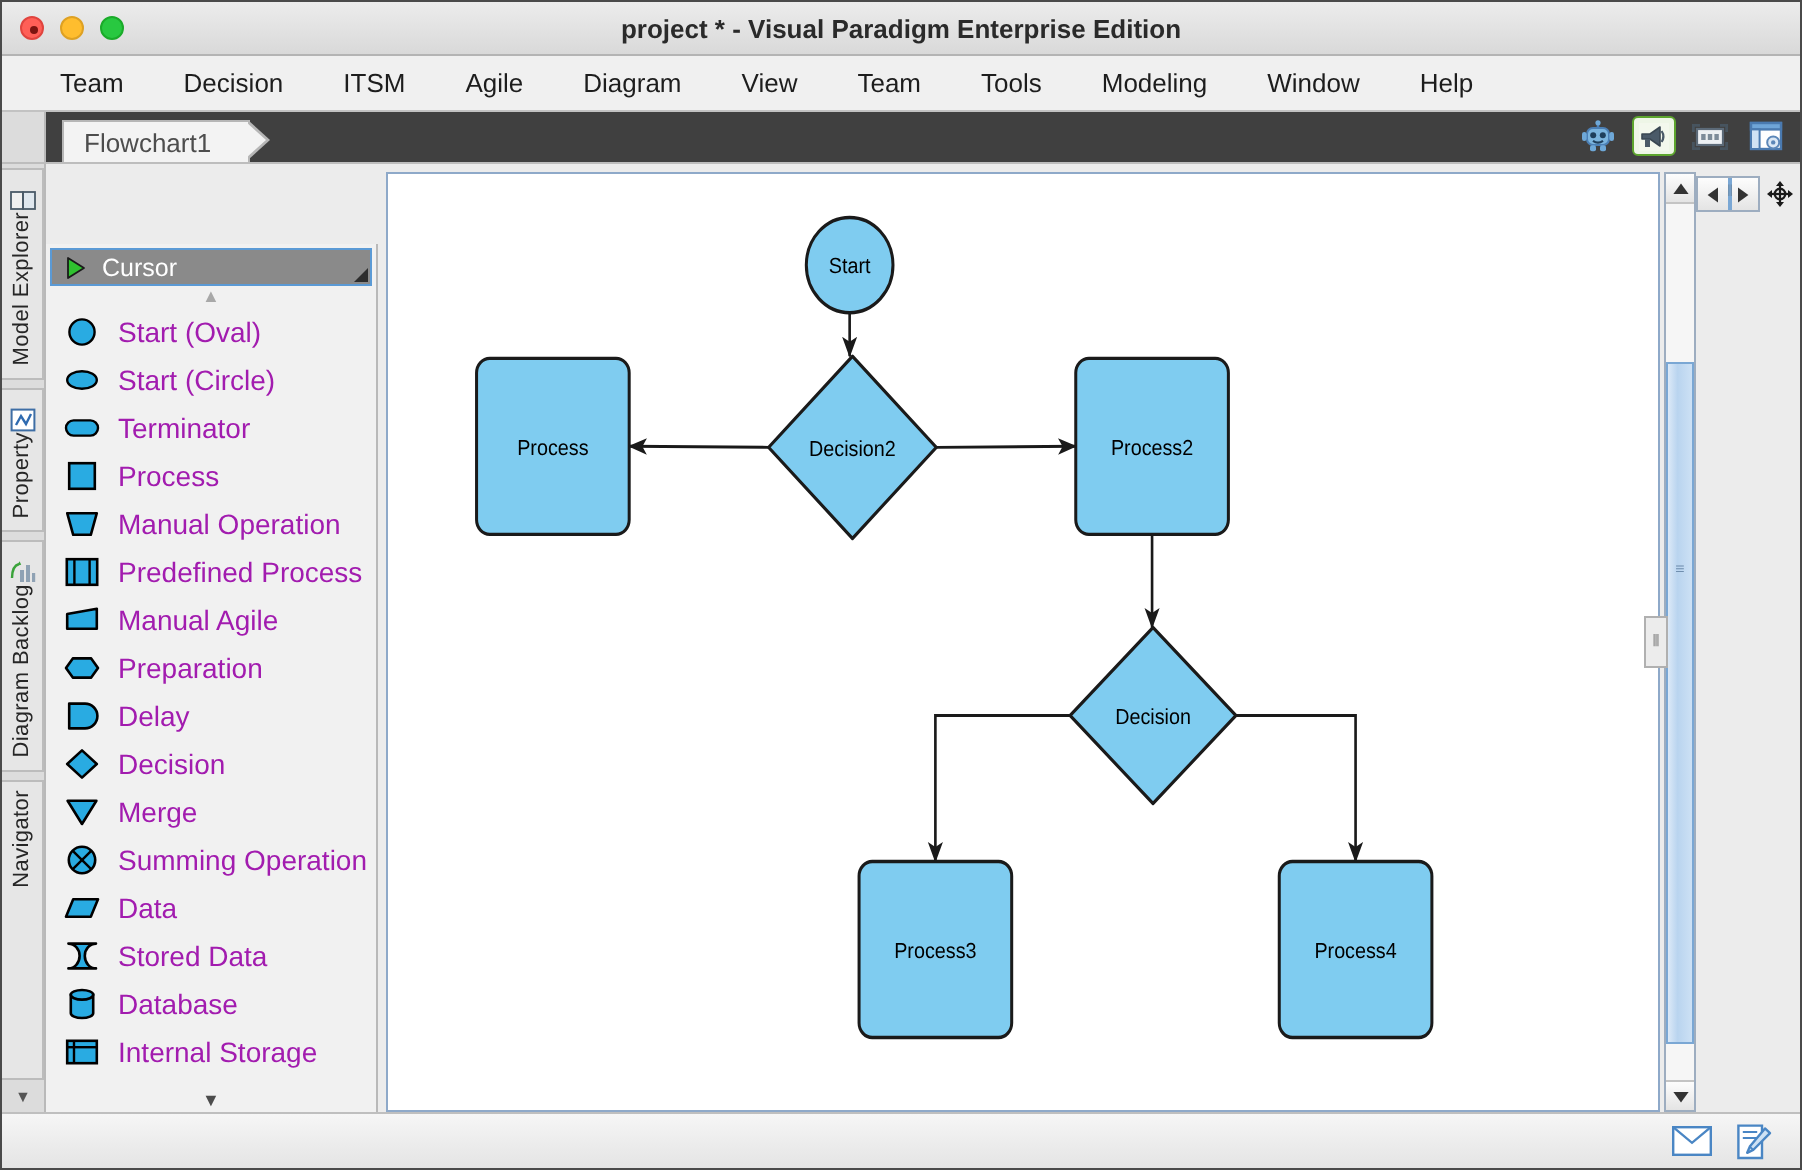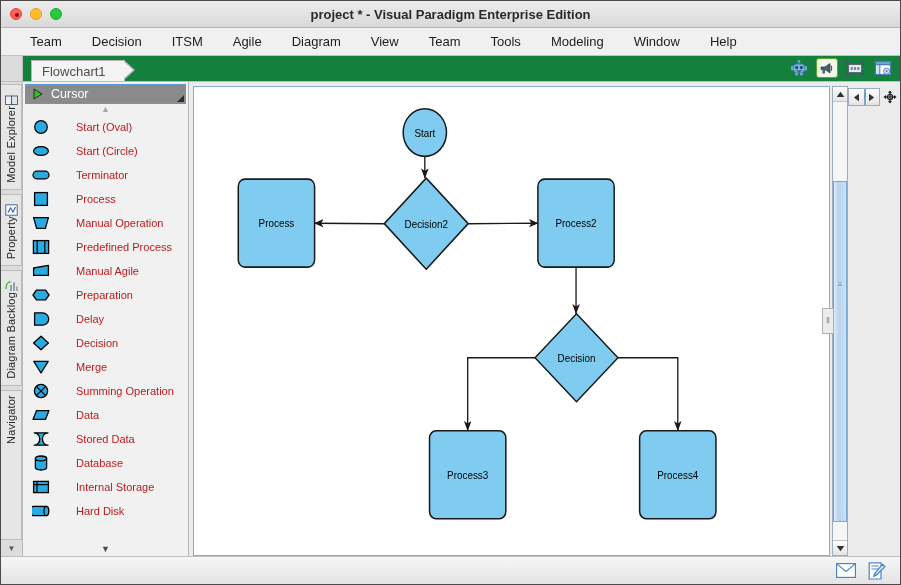--- a/index.html
+++ b/index.html
@@ -48,21 +48,21 @@
   }
   .menu-item {
     font-size:13px; color:#1d1d1d;
     padding:3px 15px;
     cursor:default; white-space:nowrap;
   }
 
   
   .tabrow {
     height:26px; flex:0 0 26px;
-    background:#15803d;
+    background:#404040;
     border-bottom:1px solid #bdbdbd;
     display:flex; align-items:flex-end;
     position:relative;
   }
   .tabrow-left { width:22px; flex:0 0 22px; height:100%; background:#dcdcdc; border-right:1px solid #b9b9b9;}
   .doc-tab {
     position:relative;
     height:21px;
     margin-left:8px;
     padding:0 18px 0 10px;
@@ -120,20 +120,21 @@
   .vtab .vicon { margin-top:5px; }
   .rail-arrow { text-align:center; font-size:8px; color:#555; margin-top:auto; padding-bottom:3px;}
 
   .palette {
     width:166px; flex:0 0 166px;
     background:#f1f1f1;
     border-right:1px solid #b9b9b9;
     display:flex; flex-direction:column;
     position:relative;
     overflow:hidden;
+    margin-top:40px;
   }
   .pal-cursor {
     height:20px; margin:2px 2px 0 2px;
     background:#8a8a8a;
     border:1px solid #5b9ad5;
     display:flex; align-items:center;
     padding-left:6px; gap:7px;
     color:#fff; font-size:12.5px;
     position:relative;
   }
@@ -141,23 +142,23 @@
     content:""; position:absolute; right:1px; bottom:1px;
     width:0;height:0;
     border-left:7px solid transparent;
     border-bottom:7px solid #2d2d2d;
   }
   .pal-scroll-up { text-align:center; font-size:9px; color:#a8a8a8; line-height:11px; height:11px;}
   .pal-scroll-down { text-align:center; font-size:9px; color:#4c4c4c; line-height:12px; height:13px; background:#f1f1f1;}
   .pal-list { flex:1 1 auto; overflow:hidden; }
   .pal-item {
     height:24px;
-    display:flex; align-items:center; gap:25px;
+    display:flex; align-items:center; gap:8px;
     padding-left:8px;
-    font-size:11px; color:#b91c1c;
+    font-size:14px; color:#a21caf;
   }
   .pal-ico { width:20px; height:18px; flex:0 0 20px; display:flex; align-items:center; justify-content:center;}
 
   
   .canvaswrap { flex:1 1 auto; display:flex; flex-direction:row; min-width:0; background:#ececec; padding:4px 2px 0 4px;}
   .canvasrow { flex:1 1 auto; display:flex; min-height:0; }
   .canvas {
     flex:1 1 auto;
     background:#fff;
     border:1px solid #8ea9c9;

